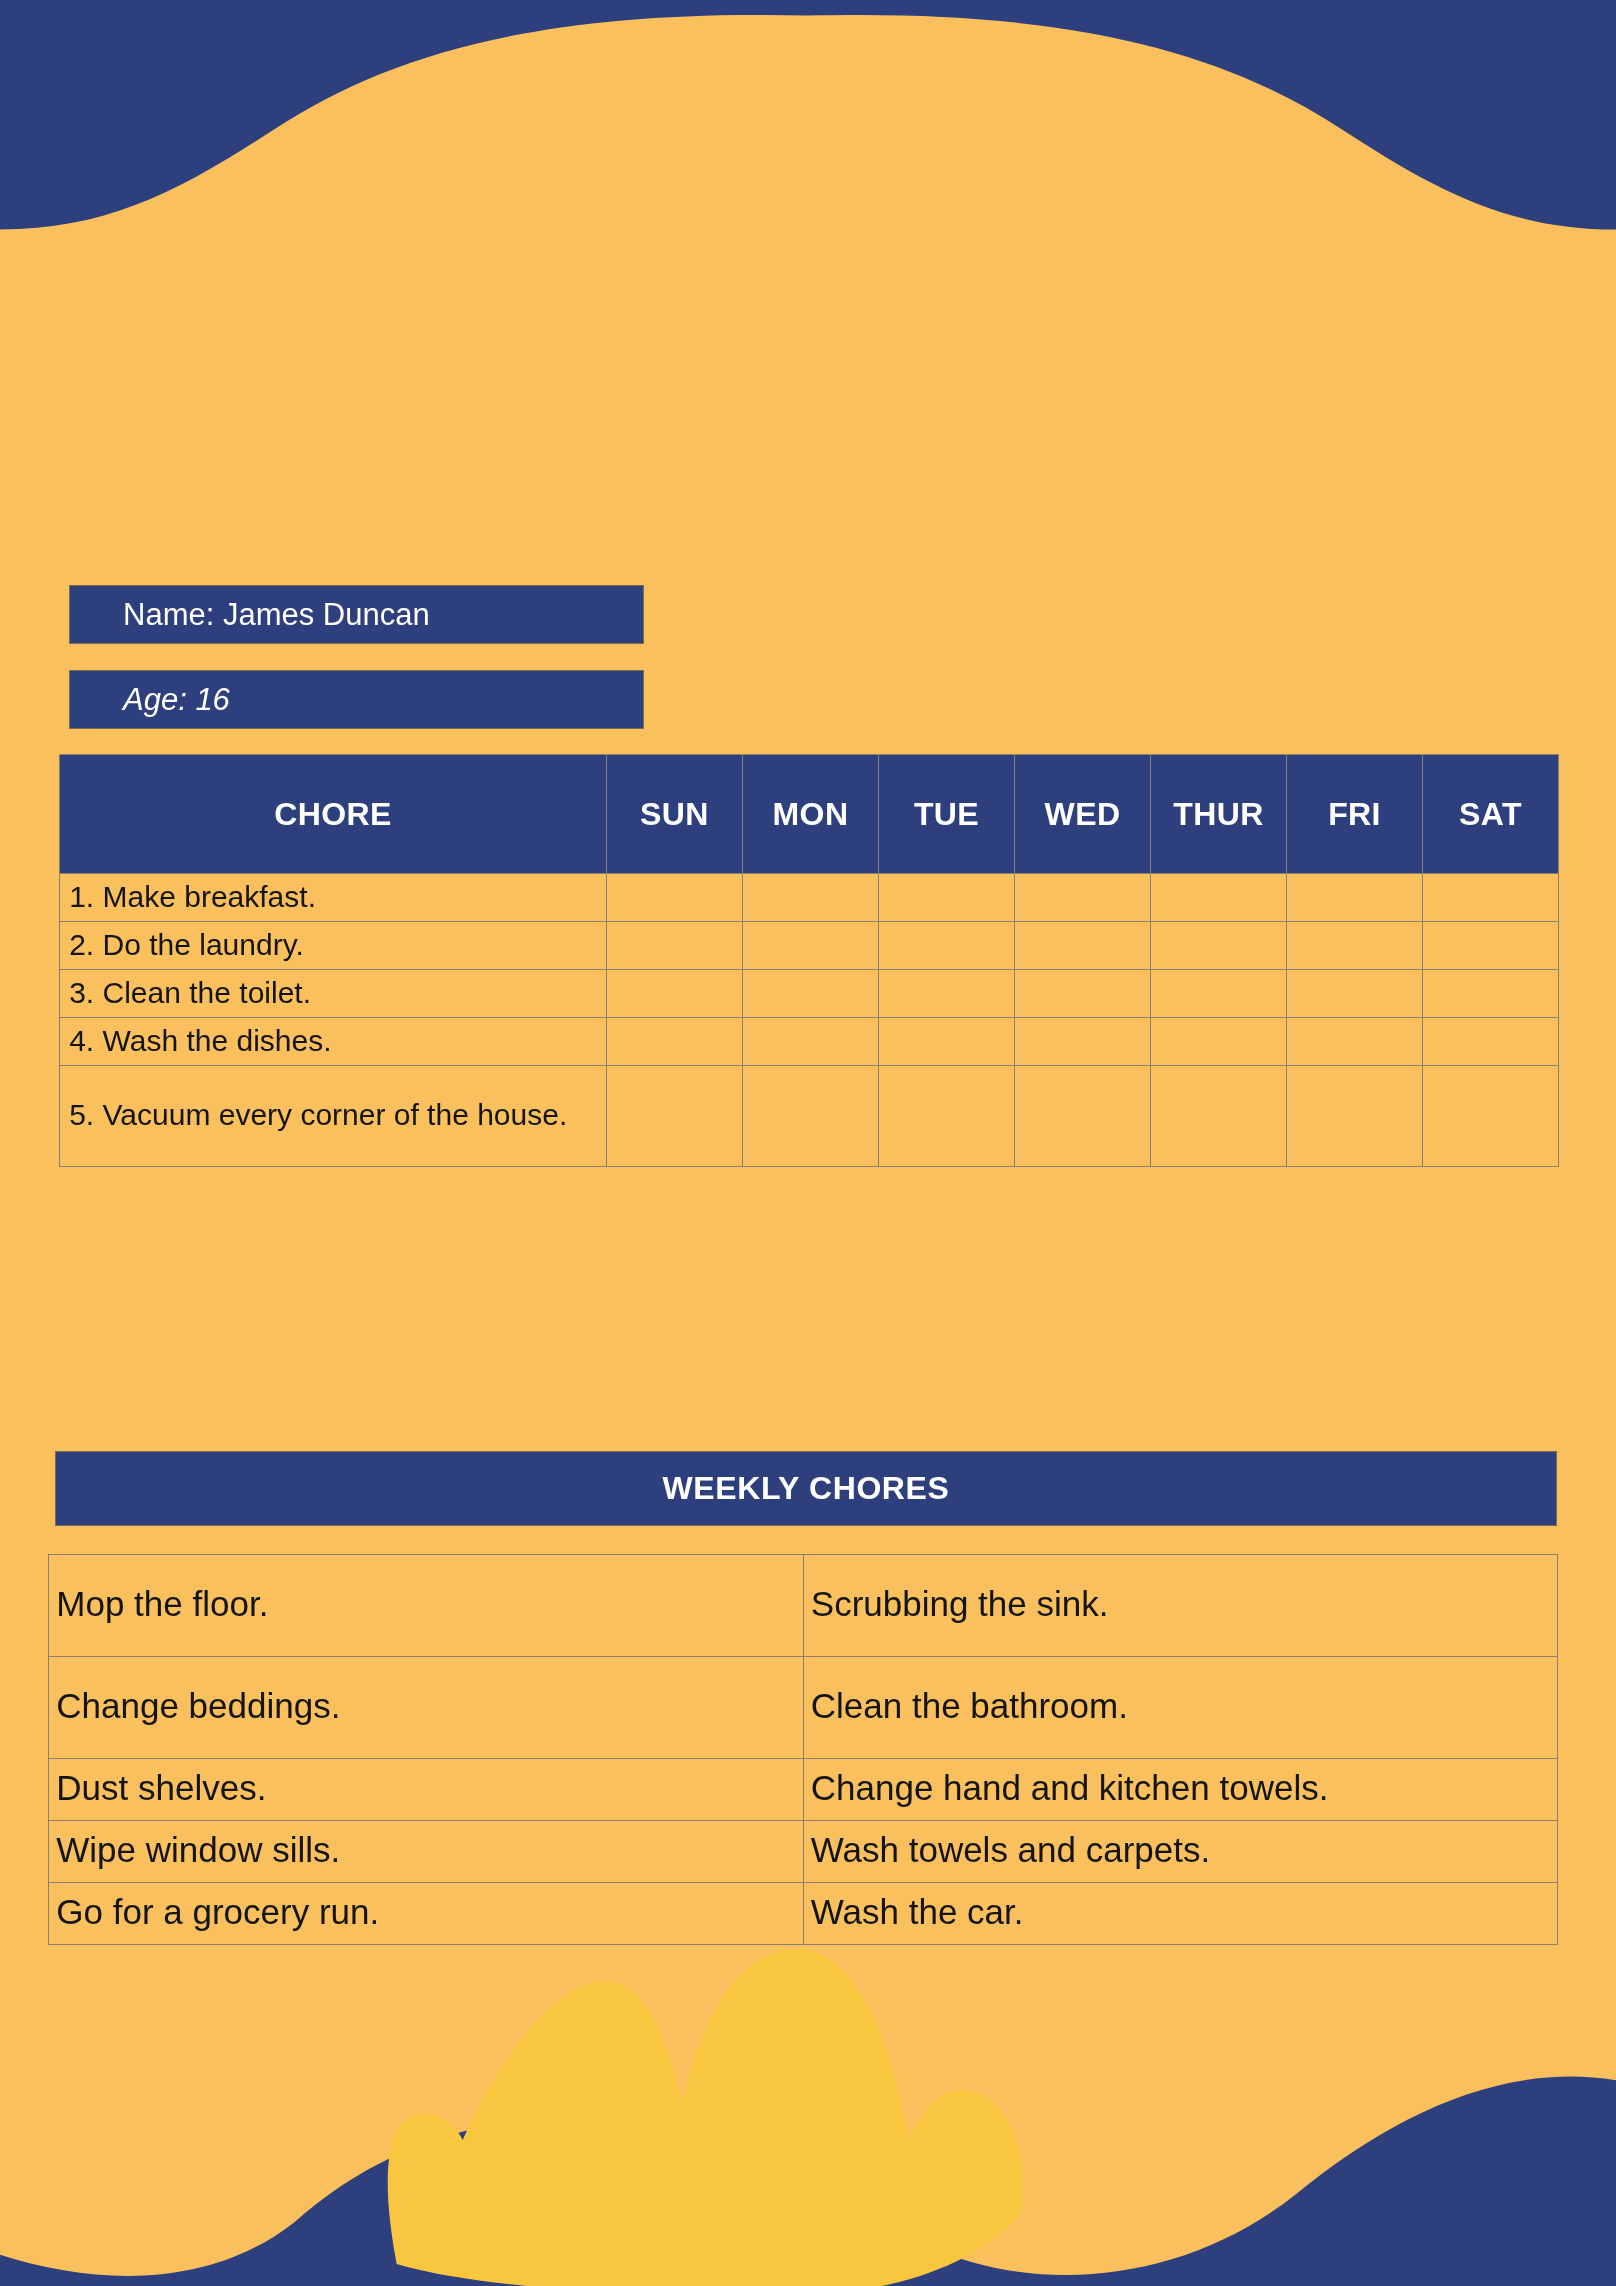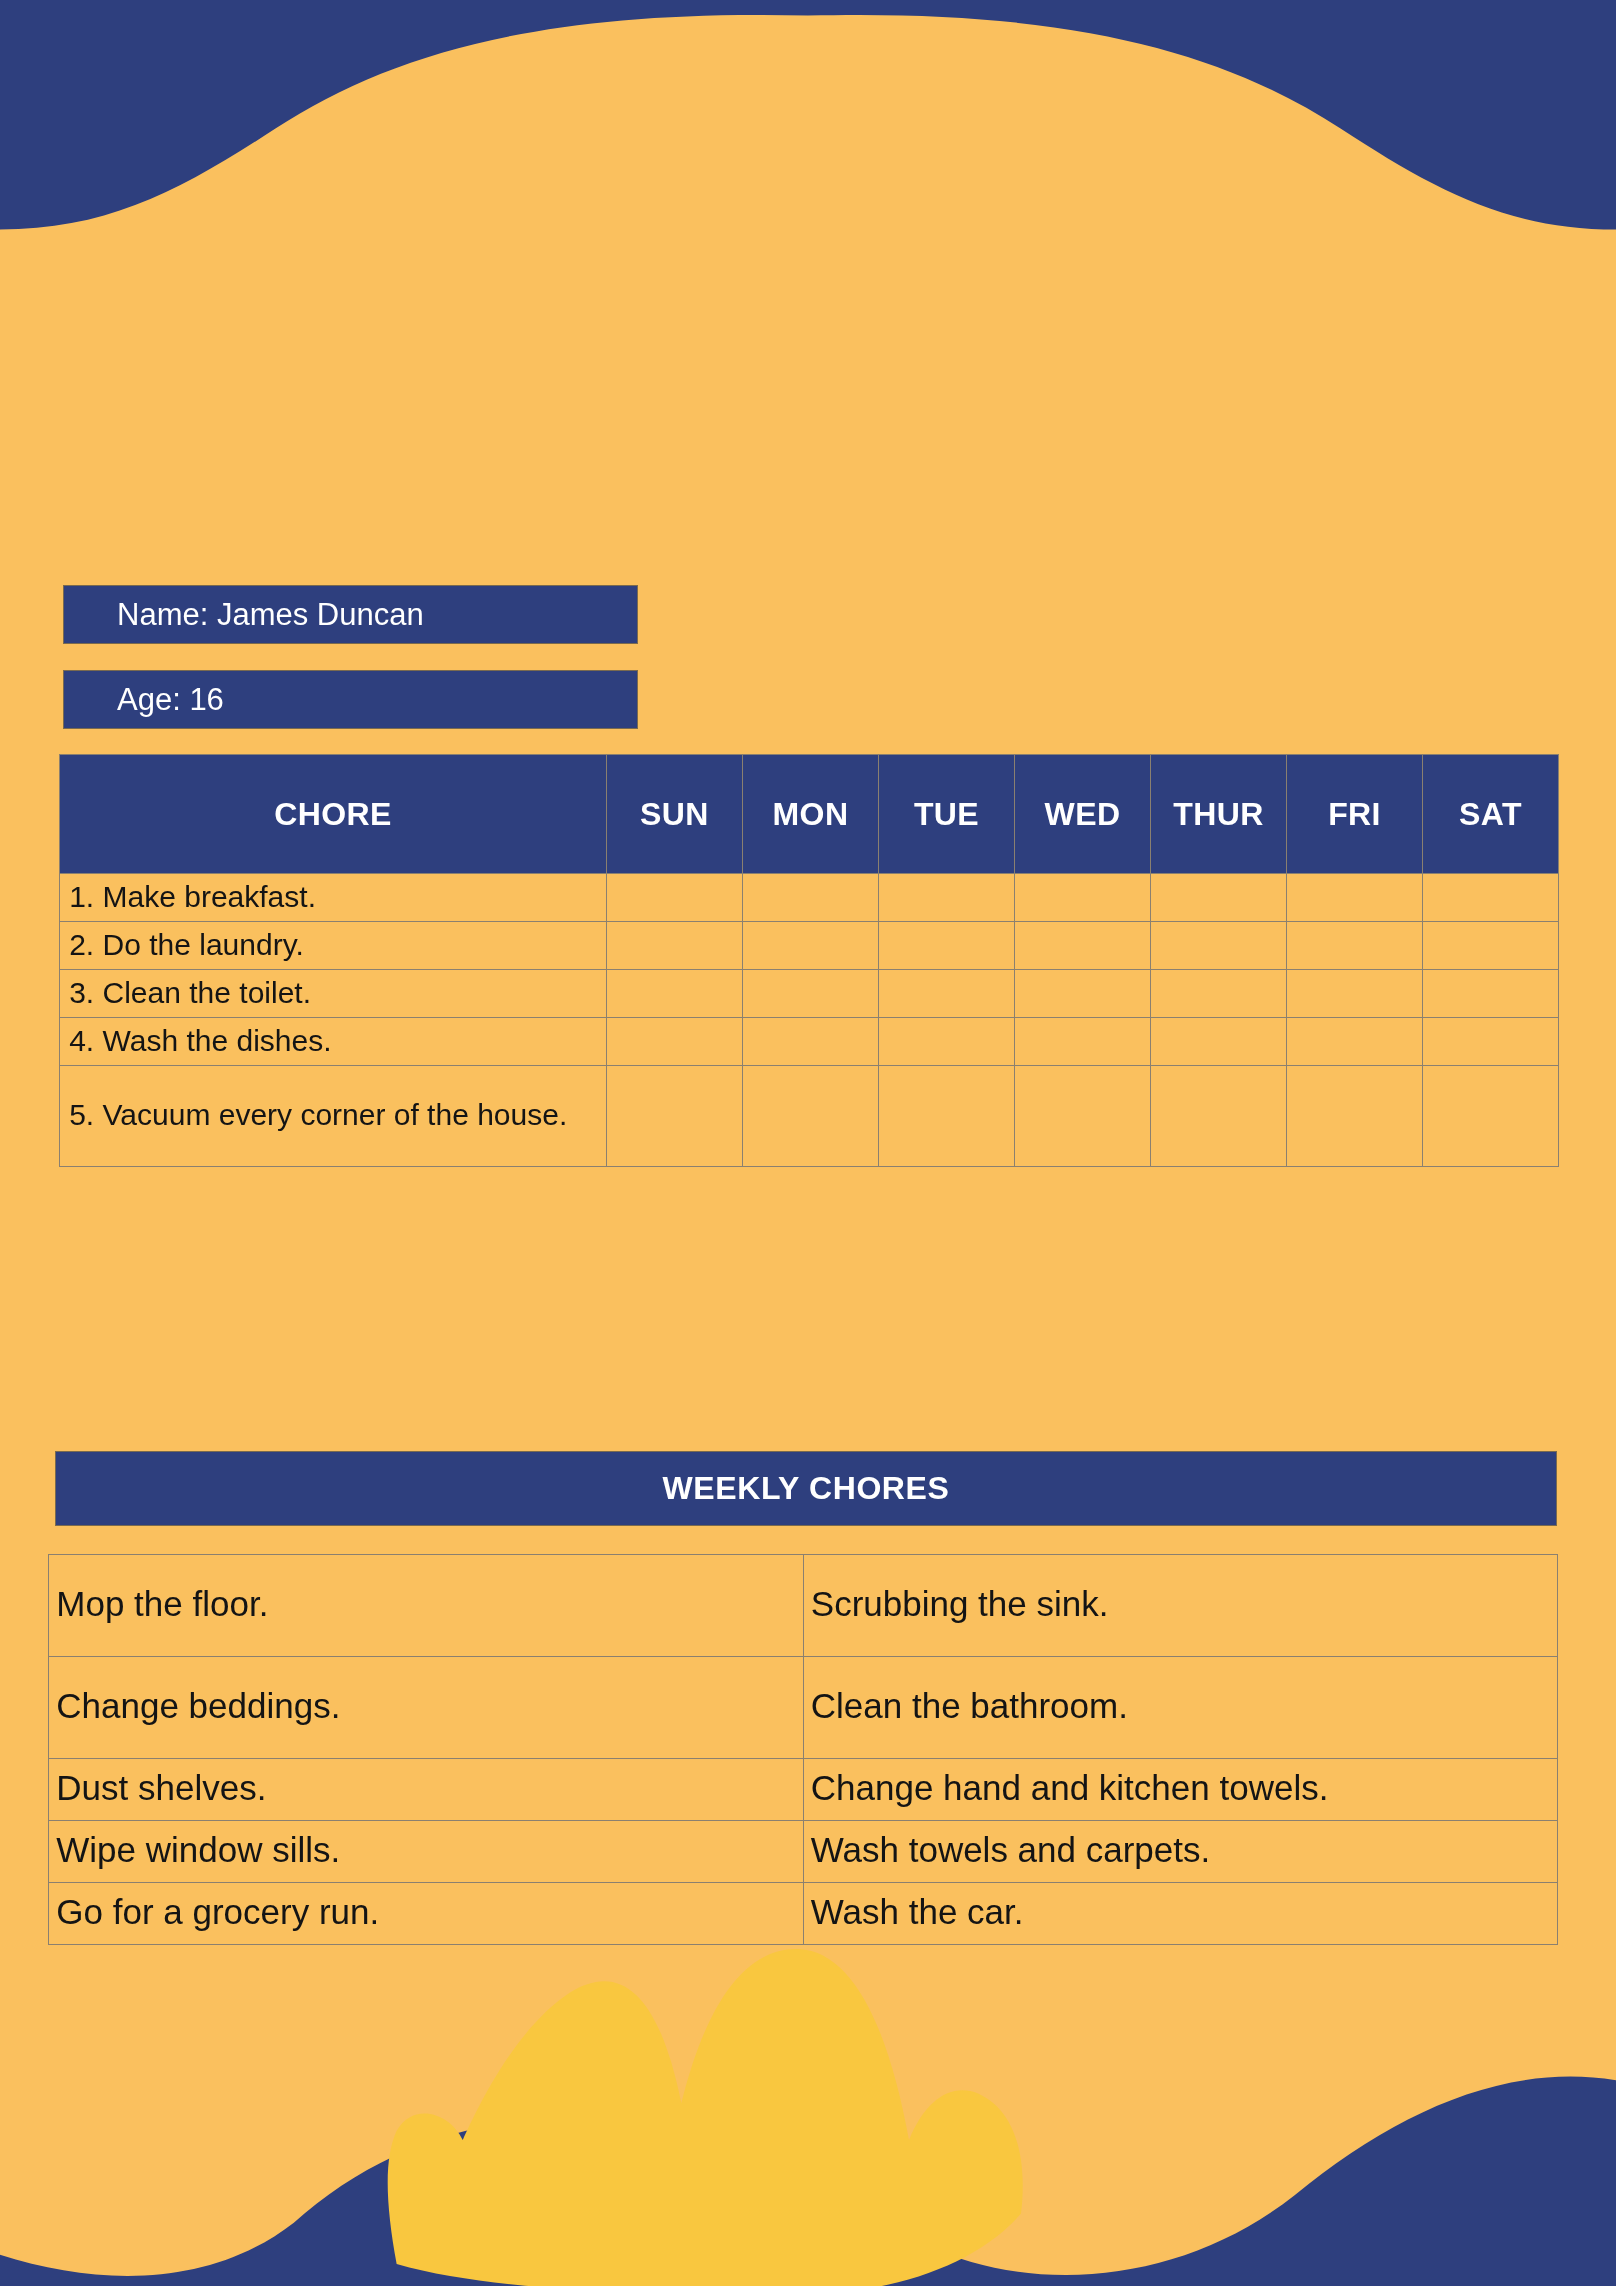--- a/index.html
+++ b/index.html
@@ -46,36 +46,36 @@
     font-weight: bold;
     font-size: 83px;
     line-height: 1.12;
     letter-spacing: -0.5px;
     white-space: pre-line;
   }
 
   
   .info-bar {
     position: absolute;
-    left: 63px;
+    left: 69px;
     width: 575px;
     height: 59px;
     background: #2e3f7e;
     border: 0.9px solid #7a6a4e;
     box-sizing: border-box;
     color: #ffffff;
     font-size: 31px;
     line-height: 57px;
     padding-left: 53px;
     box-sizing: border-box;
     overflow: hidden;
     white-space: nowrap;
   }
   #name-bar { top: 585px; }
-  #age-bar  { top: 670px; }
+  #age-bar  { top: 670px; font-style: italic; }
 
   
   #daily-table {
     position: absolute;
     left: 59px;
     top: 754px;
     width: 1499px;
     border-collapse: collapse;
     table-layout: fixed;
   }

